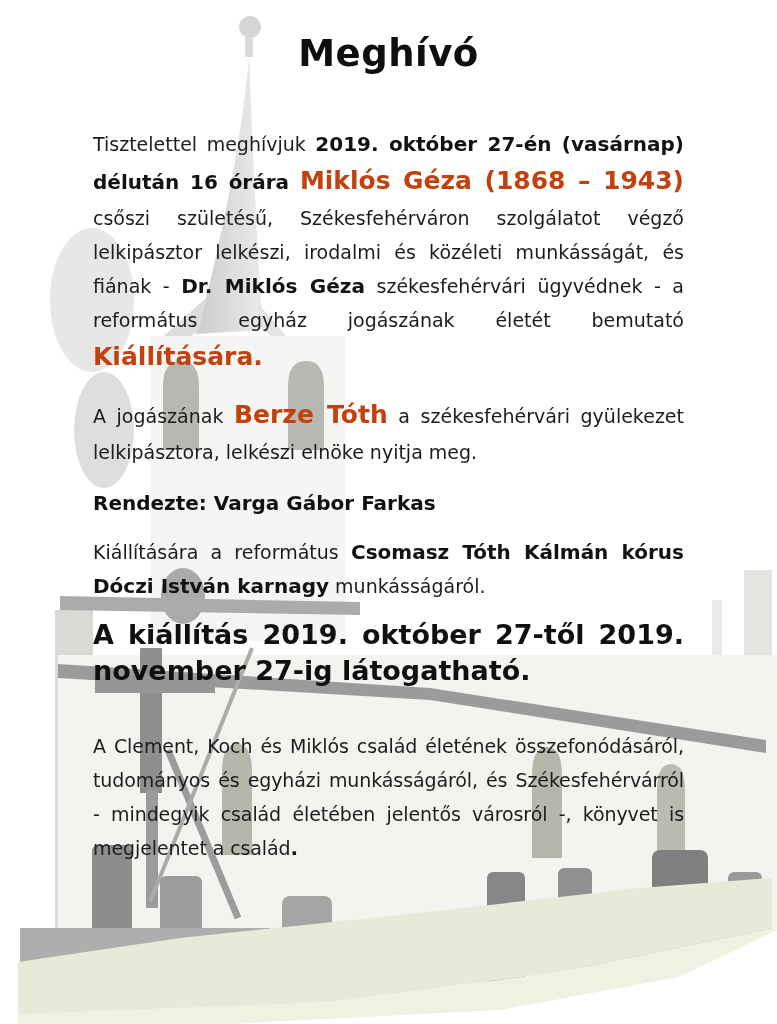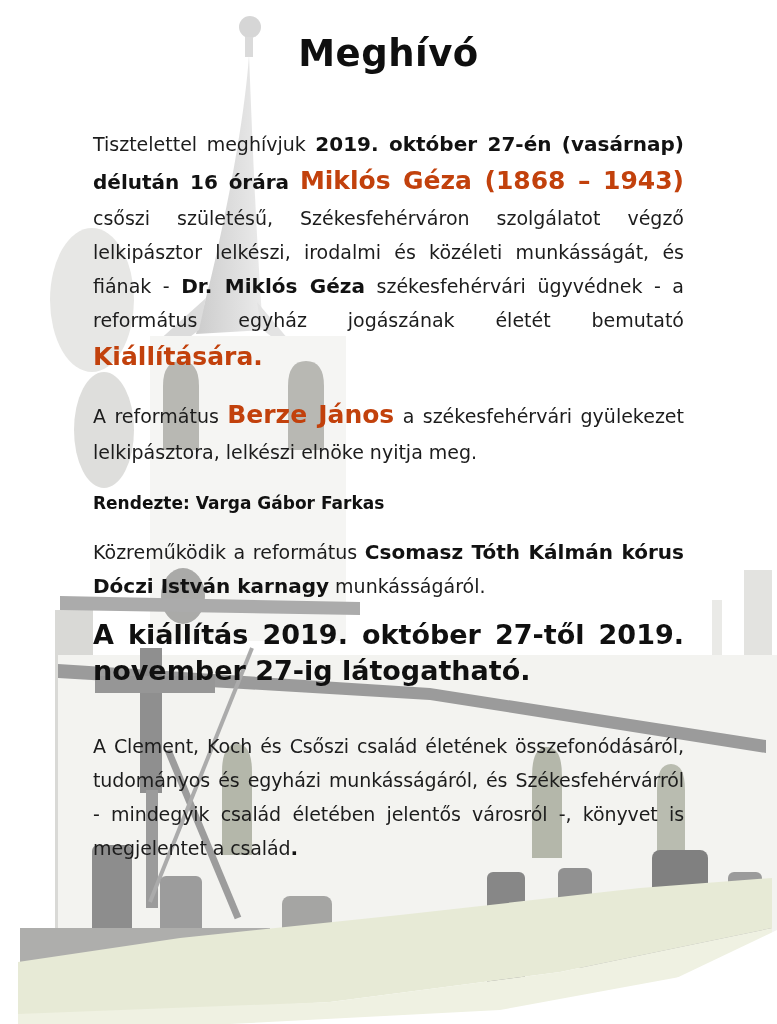--- a/index.html
+++ b/index.html
@@ -42,21 +42,21 @@
     margin-top: 54px;
     font-weight: bold;
     font-size: 21px;
     line-height: 36px;
     color: #101010;
   }
   .p-opening { margin-top: 18px; }
   .p-organizer {
     margin-top: 16px;
     font-weight: bold;
-    font-size: 17px;
+    font-size: 20px;
     line-height: 36px;
     color: #101010;
   }
   .p-choir { margin-top: 14px; }
   .p-dates {
     margin-top: 14px;
     font-weight: bold;
     font-size: 27px;
     line-height: 36px;
     color: #101010;
@@ -137,24 +137,24 @@
     <polygon points="580,1024 777,930 777,1024" fill="#ffffff"></polygon>
   </svg>
 
   <div class="content">
 
     <h1 class="title">Meghívó</h1>
 
     <p class="body-text p-intro"><span>Tisztelettel meghívjuk </span><span class="bd">2019. október 27-én (vasárnap) délután 16 órára </span><span class="xl">Miklós Géza (1868 – 1943)</span><span> csőszi születésű, Székesfehérváron szolgálatot végző lelkipásztor lelkészi, irodalmi és közéleti munkásságát, és fiának - </span><span class="bd">Dr. Miklós Géza</span><span> székesfehérvári ügyvédnek - a református egyház jogászának életét bemutató </span><span class="xl">Kiállítására.</span></p>
 
 
-    <p class="body-text p-opening"><span>A református </span><span class="xl">Berze János</span><span> a székesfehérvári gyülekezet lelkipásztora, lelkészi elnöke nyitja meg.</span></p>
+    <p class="body-text p-opening"><span>A jogászának </span><span class="xl">Berze Tóth</span><span> a székesfehérvári gyülekezet lelkipásztora, lelkészi elnöke nyitja meg.</span></p>
 
     <p class="p-organizer">Rendezte: Varga Gábor Farkas</p>
 
-    <p class="body-text p-choir"><span>Közreműködik a református </span><span class="bd">Csomasz Tóth Kálmán kórus Dóczi István karnagy</span><span> munkásságáról.</span></p>
+    <p class="body-text p-choir"><span>Kiállítására a református </span><span class="bd">Csomasz Tóth Kálmán kórus Dóczi István karnagy</span><span> munkásságáról.</span></p>
 
     <p class="p-dates">A kiállítás 2019. október 27-től 2019. november 27-ig látogatható.</p>
 
-    <p class="body-text p-closing"><span>A Clement, Koch és Csőszi család életének összefonódásáról, tudományos és egyházi munkásságáról, és Székesfehérvárról - mindegyik család életében jelentős városról -, könyvet is megjelentet a család</span><span class="bd">.</span></p>
+    <p class="body-text p-closing"><span>A Clement, Koch és Miklós család életének összefonódásáról, tudományos és egyházi munkásságáról, és Székesfehérvárról - mindegyik család életében jelentős városról -, könyvet is megjelentet a család</span><span class="bd">.</span></p>
 
   </div>
 </div>
 
 </body></html>

